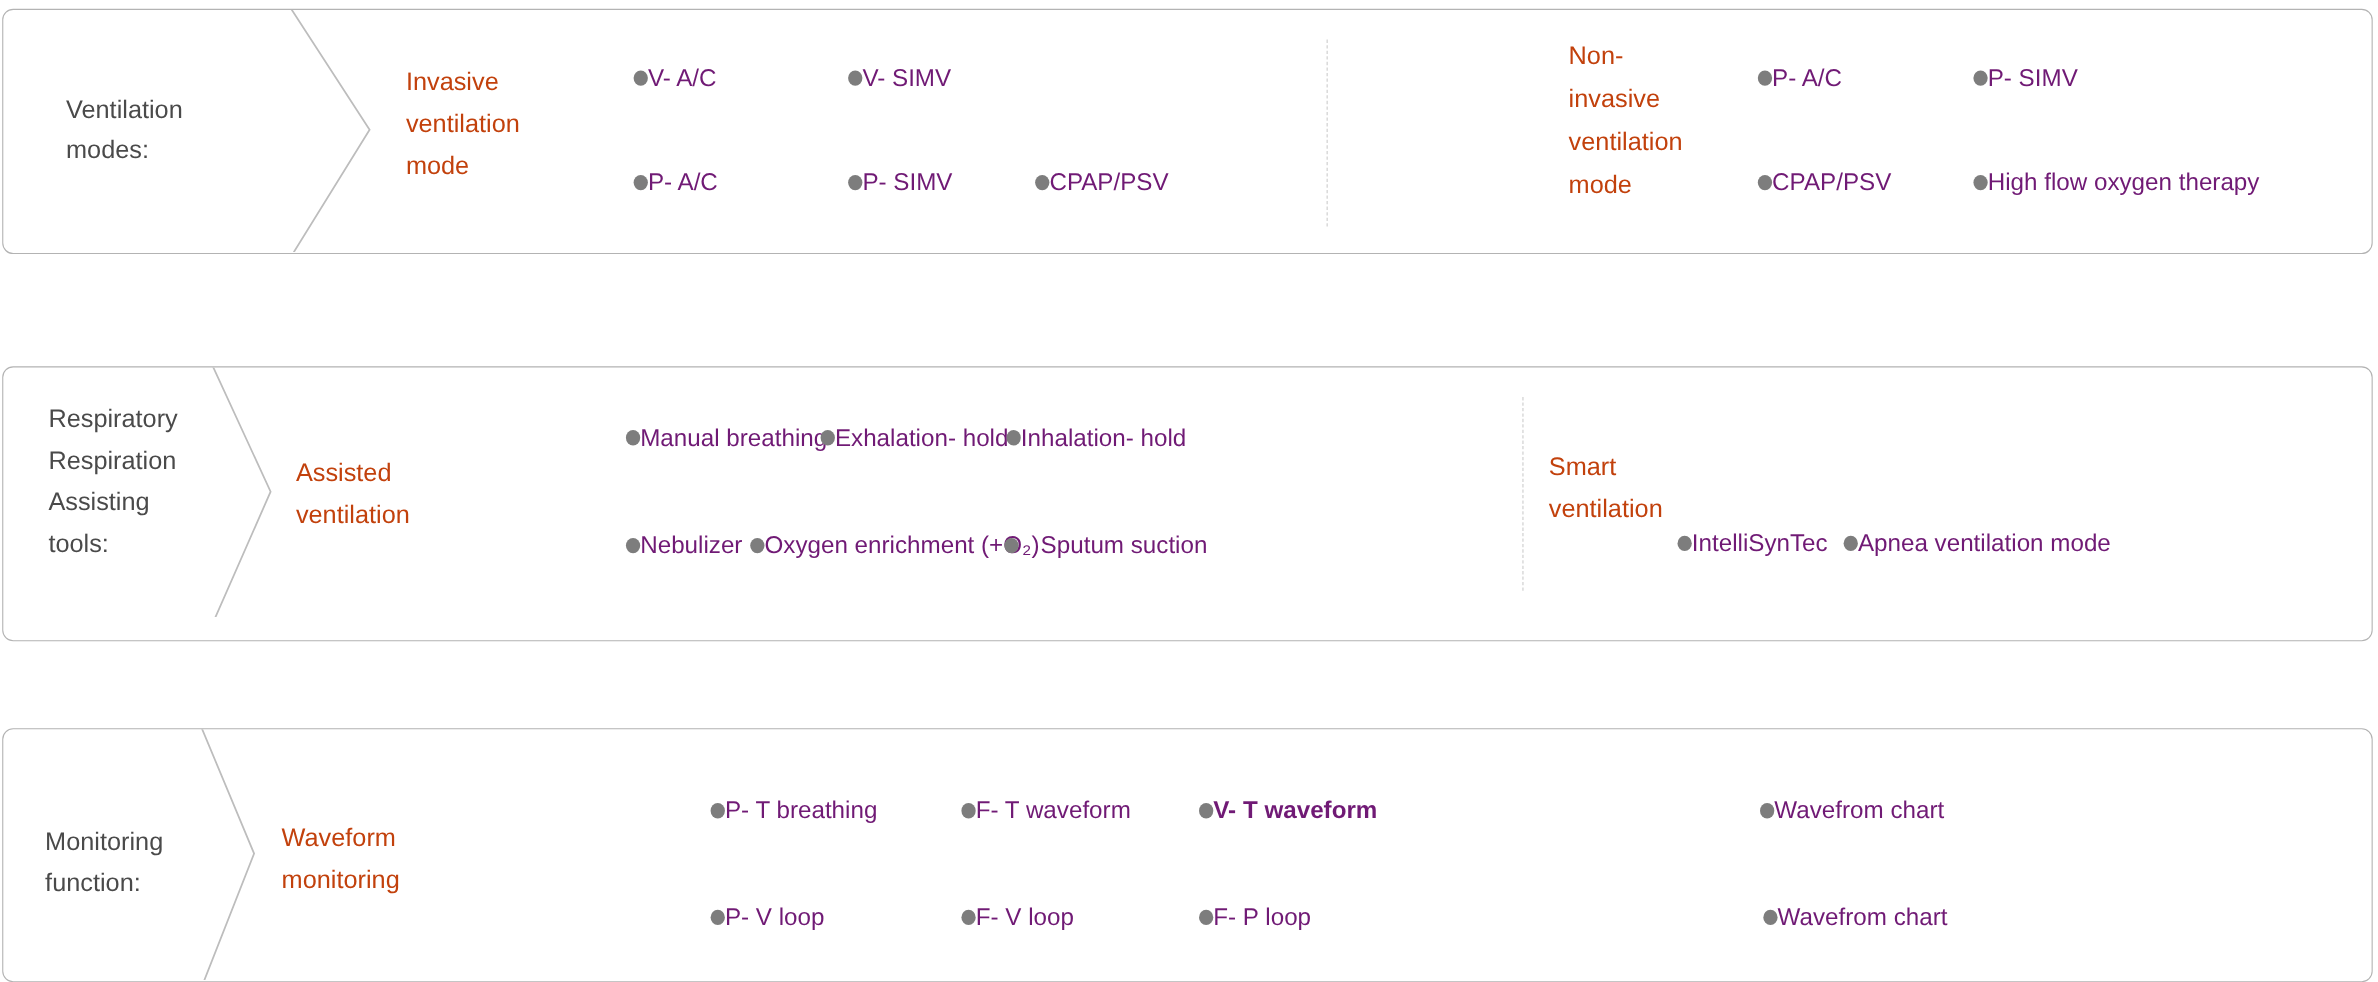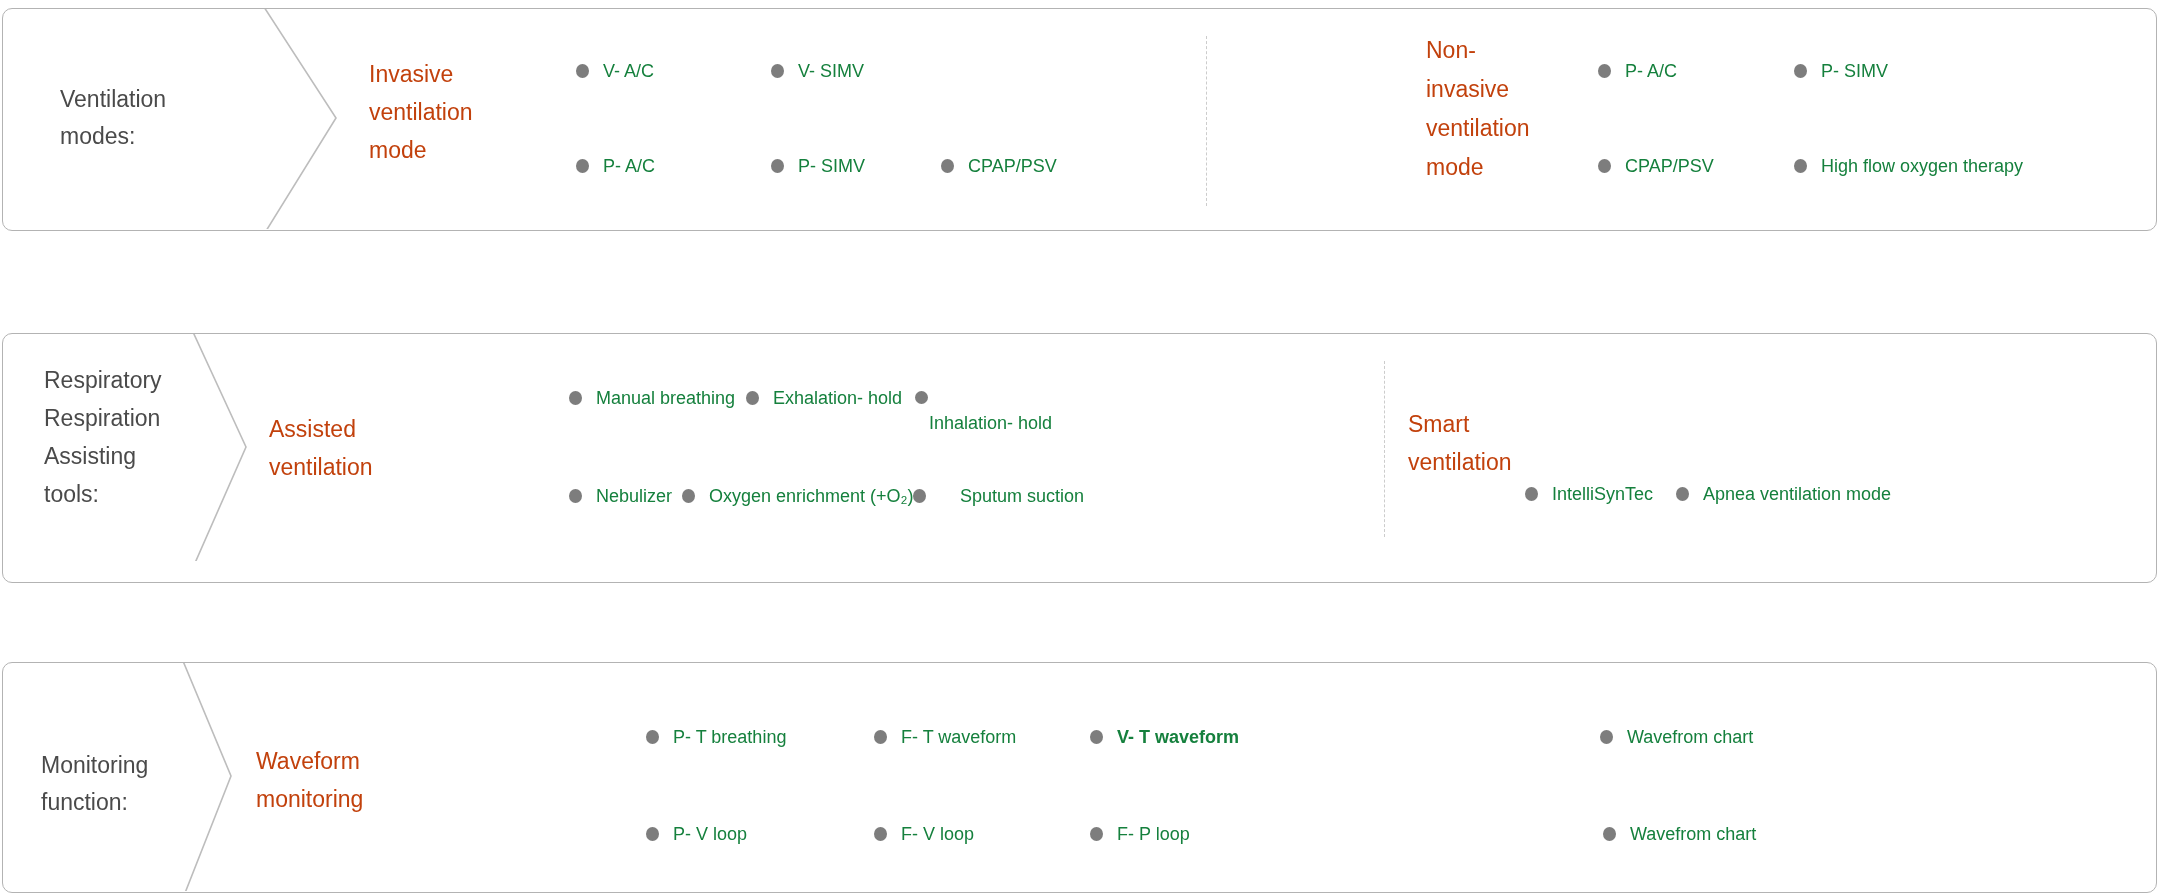--- a/index.html
+++ b/index.html
@@ -44,25 +44,25 @@
     align-items:flex-start;
   }
   .bullet .dot{
     flex:0 0 13px;
     width:13px;height:14px;
     border-radius:50%;
     background:#7d7d7d;
     margin-top:12px;
   }
   .bullet .bl{
-    margin-left:14px;
-    font-size:18px;
+    margin-left:0;
+    font-size:22px;
     line-height:38px;
     white-space:pre-line;
-    color:#15803d;
+    color:#701a75;
   }
   .divider{
     position:absolute;
     width:0;
     border-left:1.5px dashed #cccccc;
   }
 </style>
 </head>
 <body>
 
@@ -136,21 +136,21 @@
 ventilation</div>
 
   <div class="bullet" style="left:566px;top:45px;">
     <span class="dot"></span>
     <span class="bl">Manual breathing</span>
   </div>
   <div class="bullet" style="left:743px;top:45px;">
     <span class="dot"></span>
     <span class="bl">Exhalation- hold</span>
   </div>
-  <div class="bullet" style="left:912px;top:45px;flex-direction:column;">
+  <div class="bullet" style="left:912px;top:45px;">
     <span class="dot"></span>
     <span class="bl">Inhalation- hold</span>
   </div>
   <div class="bullet" style="left:566px;top:143px;">
     <span class="dot"></span>
     <span class="bl">Nebulizer</span>
   </div>
   <div class="bullet" style="left:679px;top:143px;">
     <span class="dot"></span>
     <span class="bl">Oxygen enrichment (+O₂)</span>

